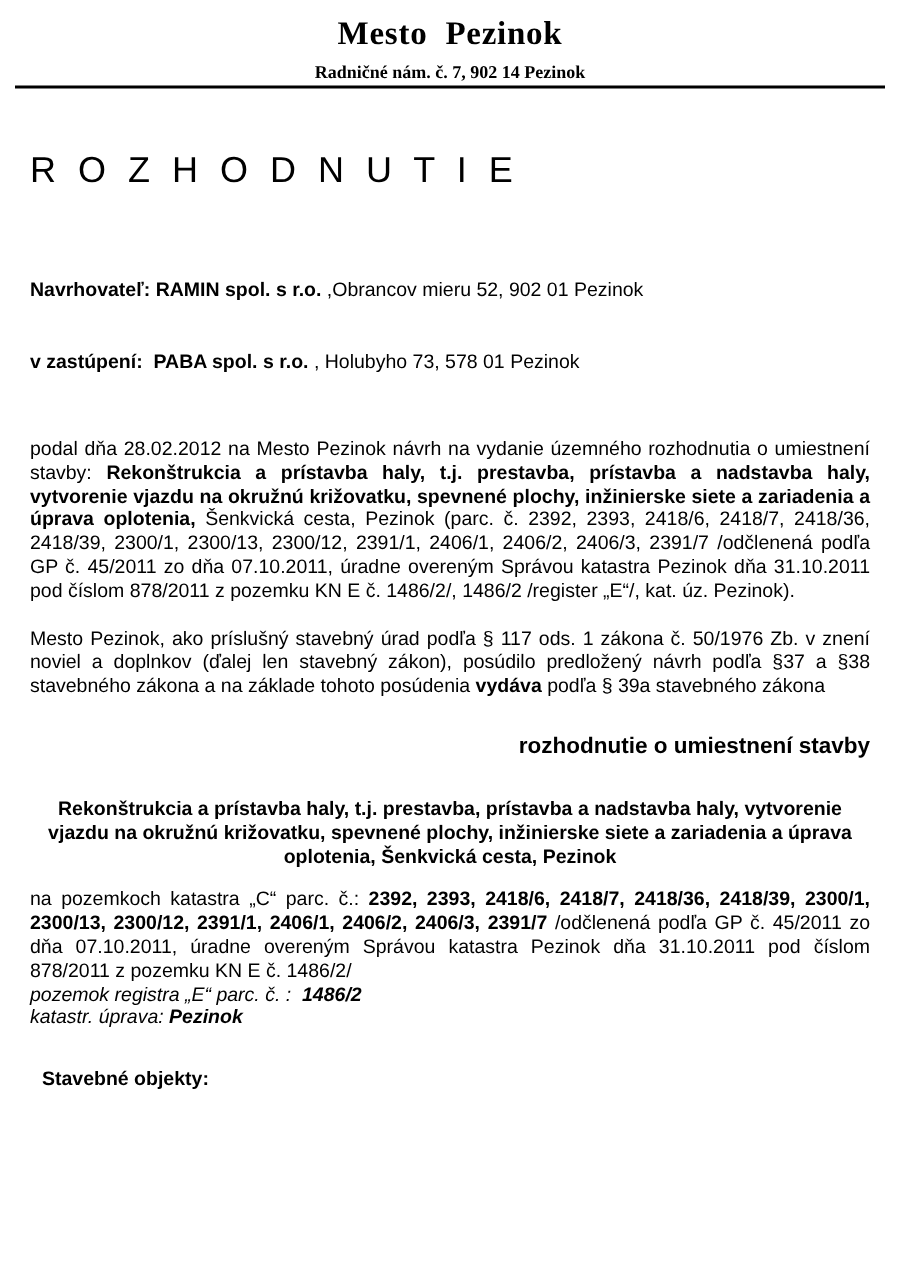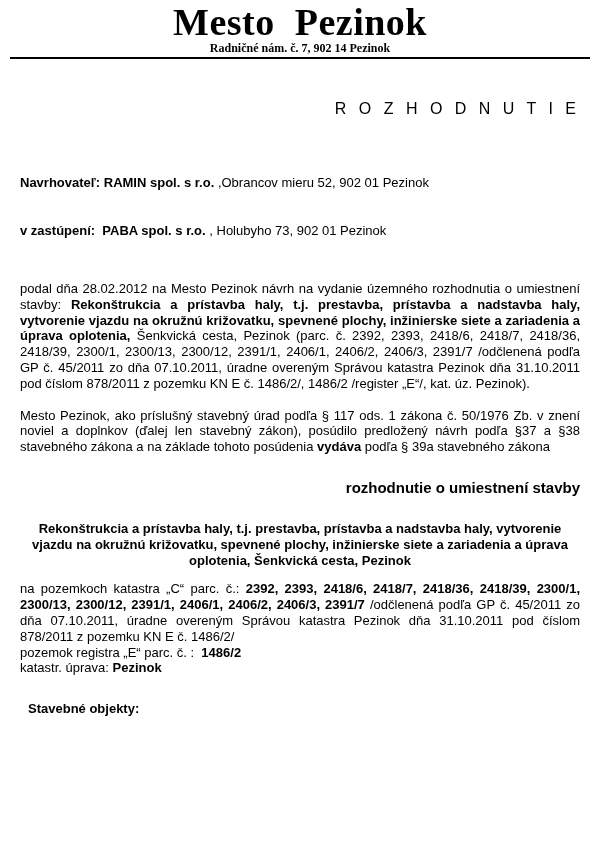--- a/index.html
+++ b/index.html
@@ -6,52 +6,52 @@
   body {
     width: 600px; height: 850px;
     font-family: "Liberation Sans", sans-serif;
     font-size: 13px; color: #000;
     overflow: hidden;
   }
   .page { padding: 6px 20px 0 20px; }
 
   
   .hdr { text-align: center; font-family: "Liberation Serif", serif; font-weight: bold; }
-  .hdr-title { font-size: 38px; line-height: 32px; white-space: pre-wrap; letter-spacing: 0.5px; }
+  .hdr-title { font-size: 22px; line-height: 32px; white-space: pre-wrap; letter-spacing: 0.5px; }
   .hdr-address { font-size: 12px; line-height: 18px; margin-top: 1px; }
   .hdr-rule { border: 0; border-top: 2px solid #000; margin: 0 -10px 0 -10px; }
   .hdr-dept { font-size: 12.5px; line-height: 15px; margin-top: 1px; }
 
   
   .info { margin-top: 15px; line-height: 16px; white-space: pre-wrap; }
 
   
   .decision-title {
-    text-align: right; margin-top: 41px;
-    font-size: 16px; letter-spacing: 4px; white-space: pre-wrap;
+    text-align: left; margin-top: 41px;
+    font-size: 24px; letter-spacing: 4px; white-space: pre-wrap;
   }
 
   
   .applicant { margin-top: 25px; line-height: 16px; white-space: pre-wrap; }
   .b { font-weight: bold; }
 
   
   .para { text-align: justify; line-height: 15.8px; }
   .p1 { margin-top: 10px; }
   .p2 { margin-top: 16px; }
 
   .sub-heading { text-align: right; font-weight: bold; font-size: 15px; margin-top: 24px; }
 
   .subject-block {
     text-align: center; font-weight: bold; line-height: 15.8px;
     margin-top: 25px; padding: 0 4px;
   }
 
   .parcels { margin-top: 13px; }
-  .plain-line { line-height: 15.8px; white-space: pre-wrap; }
+  .plain-line { line-height: 15.8px; white-space: pre-wrap; font-style: italic; }
 
   
   .objects { margin-top: 25px; }
   .objects-heading { font-weight: bold; line-height: 15.5px; padding-left: 8px; }
 </style>
 </head>
 <body>
 
 <div class="page">
 
@@ -59,21 +59,21 @@
     <div class="hdr-title">Mesto  Pezinok</div>
     <div class="hdr-address">Radničné nám. č. 7, 902 14 Pezinok</div>
     <hr class="hdr-rule">
   </div>
 
 
   <div class="decision-title">R O Z H O D N U T I E</div>
 
   <div class="applicant">
     <div><span class="b">Navrhovateľ: RAMIN spol. s r.o.</span><span> ,Obrancov mieru 52, 902 01 Pezinok</span></div>
-    <div><span class="b">v zastúpení:  PABA spol. s r.o. </span><span>, Holubyho 73, 902 01 Pezinok</span></div>
+    <div><span class="b">v zastúpení:  PABA spol. s r.o. </span><span>, Holubyho 73, 578 01 Pezinok</span></div>
   </div>
 
   <div class="para p1"><span>podal dňa 28.02.2012 na Mesto Pezinok návrh na vydanie územného rozhodnutia o umiestnení stavby: </span><span class="b">Rekonštrukcia a prístavba haly, t.j. prestavba, prístavba a nadstavba haly, vytvorenie vjazdu na okružnú križovatku, spevnené plochy, inžinierske siete a zariadenia a úprava oplotenia,</span><span> Šenkvická cesta, Pezinok (parc. č. 2392, 2393, 2418/6, 2418/7, 2418/36, 2418/39, 2300/1, 2300/13, 2300/12, 2391/1, 2406/1, 2406/2, 2406/3, 2391/7 /odčlenená podľa GP č. 45/2011 zo dňa 07.10.2011, úradne overeným Správou katastra Pezinok dňa 31.10.2011 pod číslom 878/2011 z pozemku KN E č. 1486/2/, 1486/2 /register „E“/, kat. úz. Pezinok).</span></div>
 
   <div class="para p2"><span>Mesto Pezinok, ako príslušný stavebný úrad podľa § 117 ods. 1 zákona č. 50/1976 Zb. v znení noviel a doplnkov (ďalej len stavebný zákon), posúdilo predložený návrh podľa §37 a §38 stavebného zákona a na základe tohoto posúdenia </span><span class="b">vydáva</span><span> podľa § 39a stavebného zákona</span></div>
 
   <div class="sub-heading">rozhodnutie o umiestnení stavby</div>
 
   <div class="subject-block">Rekonštrukcia a prístavba haly, t.j. prestavba, prístavba a nadstavba haly, vytvorenie vjazdu na okružnú križovatku, spevnené plochy, inžinierske siete a zariadenia a úprava oplotenia, Šenkvická cesta, Pezinok</div>
 

